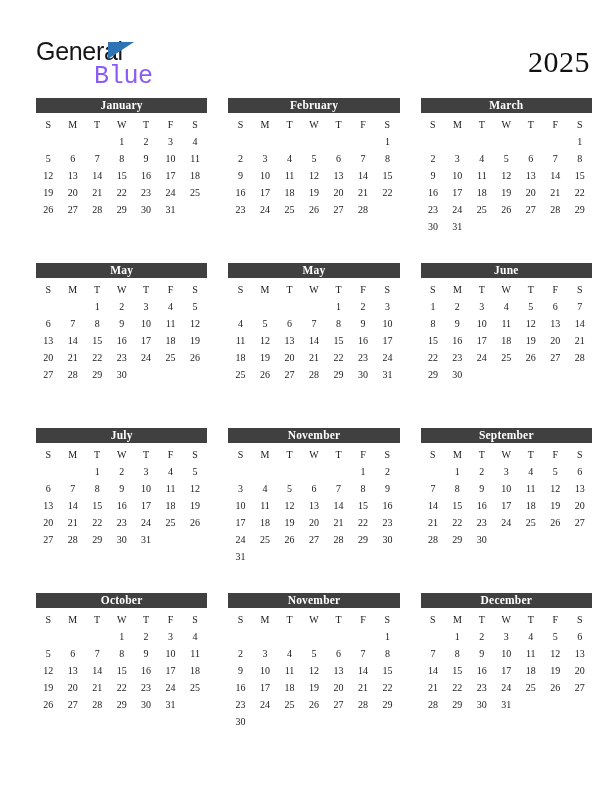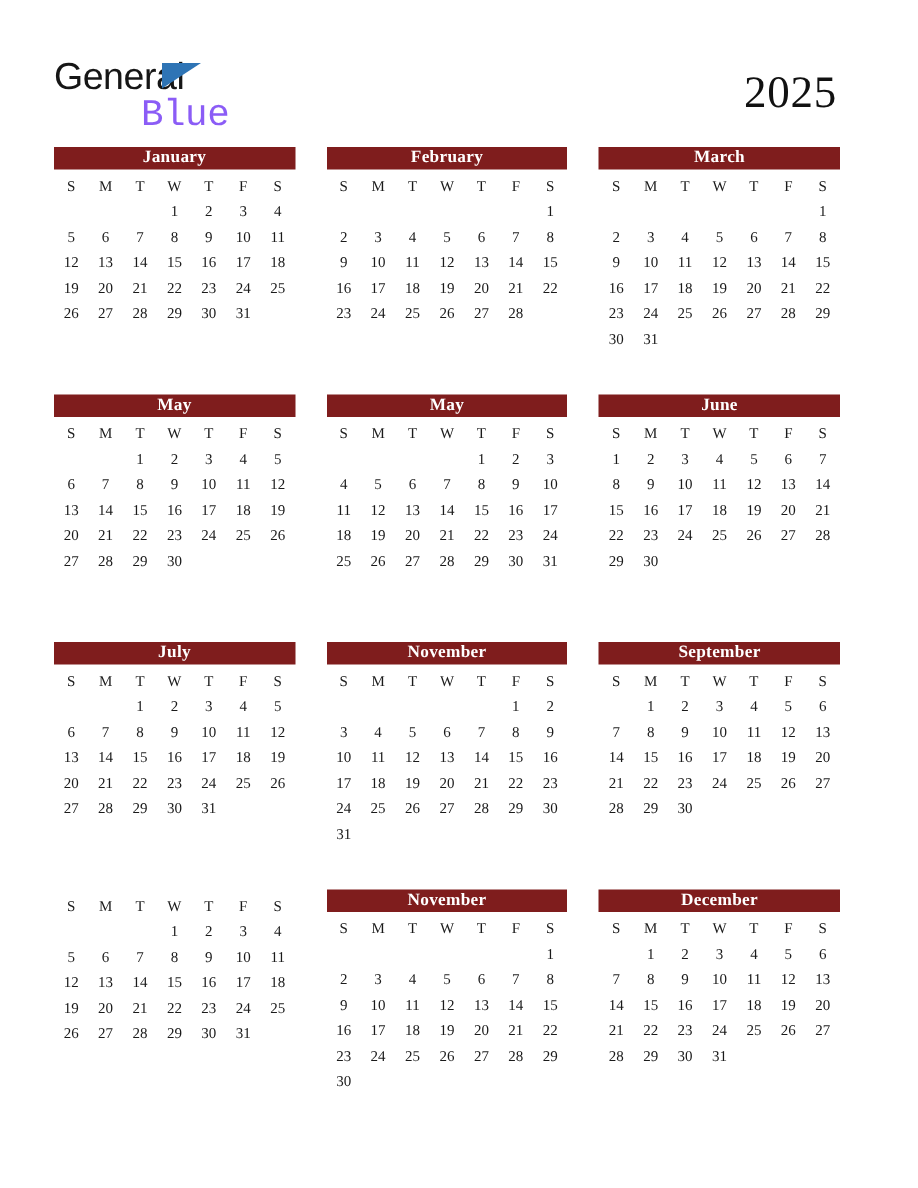--- a/index.html
+++ b/index.html
@@ -9,21 +9,21 @@
     height: 792px;
     background: #ffffff;
     font-family: "Liberation Serif", serif;
     overflow: hidden;
   }
 
   .page {
     position: relative;
     width: 612px;
     height: 792px;
-    padding: 36px 52px 0 36px;
+    padding: 36px 20px 0 36px;
   }
 
   
   .header {
     display: flex;
     align-items: flex-start;
     justify-content: space-between;
     height: 58px;
     margin-bottom: 4px;
   }
@@ -84,21 +84,21 @@
     column-gap: 21px;
     row-gap: 0;
   }
 
   .month {
     width: 100%;
     height: 165px;
   }
 
   .month-title {
-    background: #7f1d1d;
+    background: #404040;
     color: #ffffff;
     font-family: "Liberation Serif", serif;
     font-weight: bold;
     font-size: 11.5px;
     line-height: 15px;
     height: 15px;
     text-align: center;
     letter-spacing: 0.2px;
   }
 
@@ -792,20 +792,21 @@
               <td class="empty">&nbsp;</td>
               <td class="empty">&nbsp;</td>
               <td class="empty">&nbsp;</td>
               <td class="empty">&nbsp;</td>
               <td class="empty">&nbsp;</td>
             </tr>
           </tbody>
         </table>
       </div>
       <div class="month">
+        <div class="month-title">October</div>
         <table class="month-table">
           <thead>
             <tr>
               <th>S</th>
               <th>M</th>
               <th>T</th>
               <th>W</th>
               <th>T</th>
               <th>F</th>
               <th>S</th>

